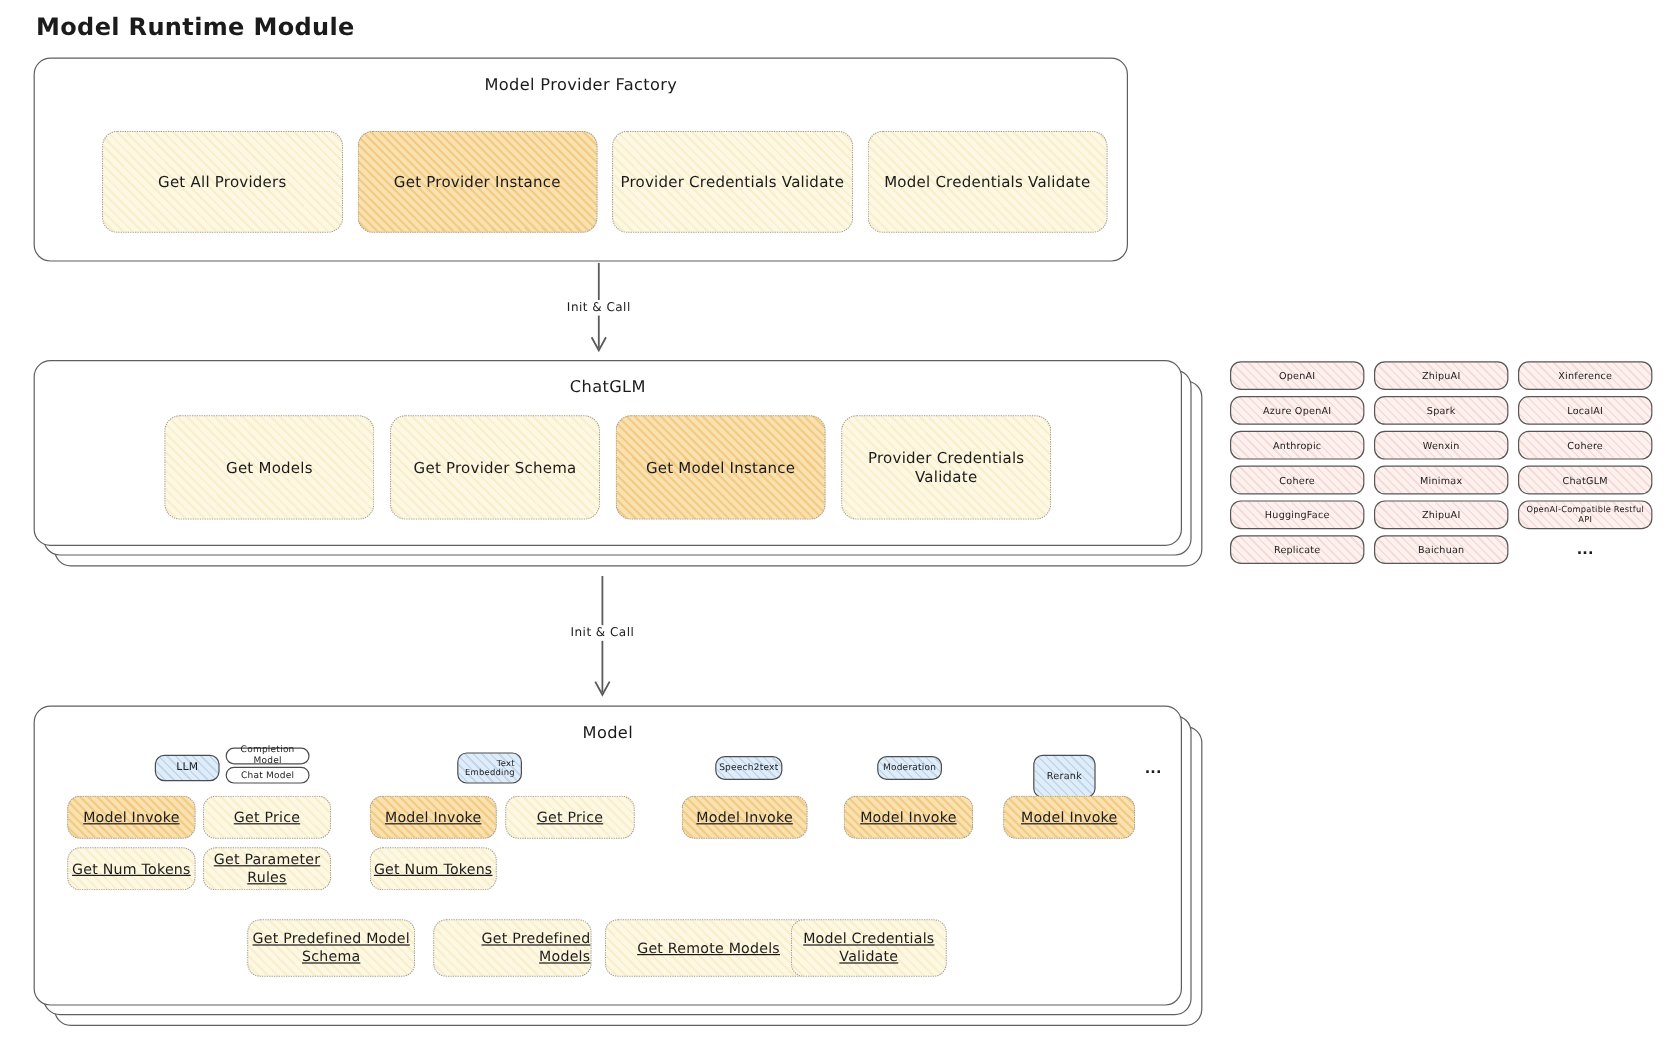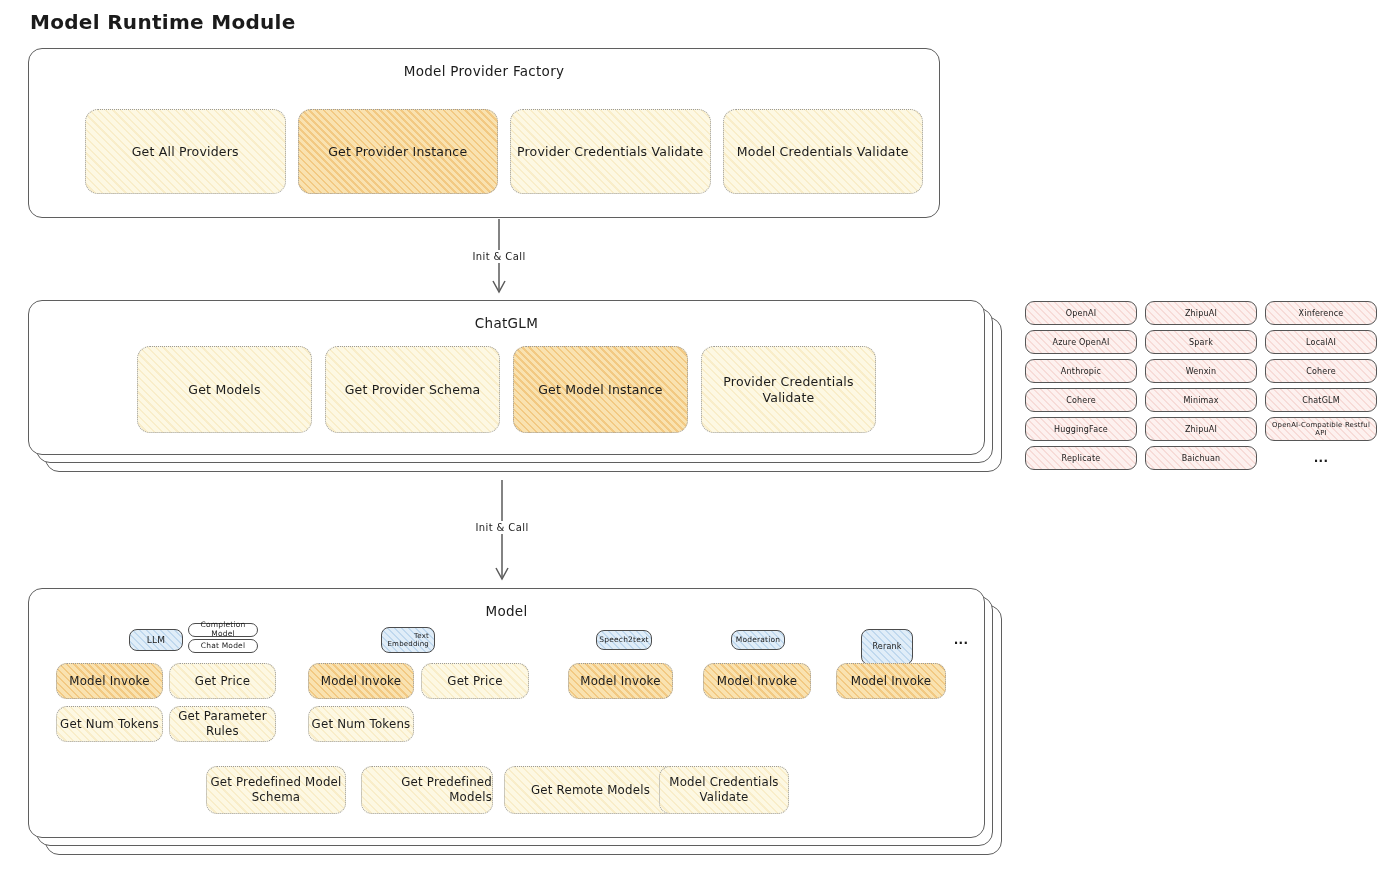--- a/index.html
+++ b/index.html
@@ -52,21 +52,21 @@
   .prov-cell.wide-text { font-size:6.9px; }
   .prov-cell.plain { border:none; background:none; font-size:12px; font-weight:bold; }
 
   
   .chip { position:absolute; display:flex; align-items:center; justify-content:center; text-align:center;
           border:1.3px solid #4c4c4c; border-radius:8px; line-height:1.15; letter-spacing:.2px; }
   .chip.outline { background:#fff; border-radius:7px; }
   .chip.plain { border:none; background:none; font-weight:bold; font-size:12px; }
 
   
-  .mop { position:absolute; }
+  .mop { position:absolute;text-decoration:underline; }
   .mop.op { font-size:11.8px; }
 </style>
 </head>
 <body>
 
 <div class="canvas">
 
   <div class="diagram-title">Model Runtime Module</div>
 
   <div class="bigbox" style="left:28px; top:48px; width:912px; height:170px;">

